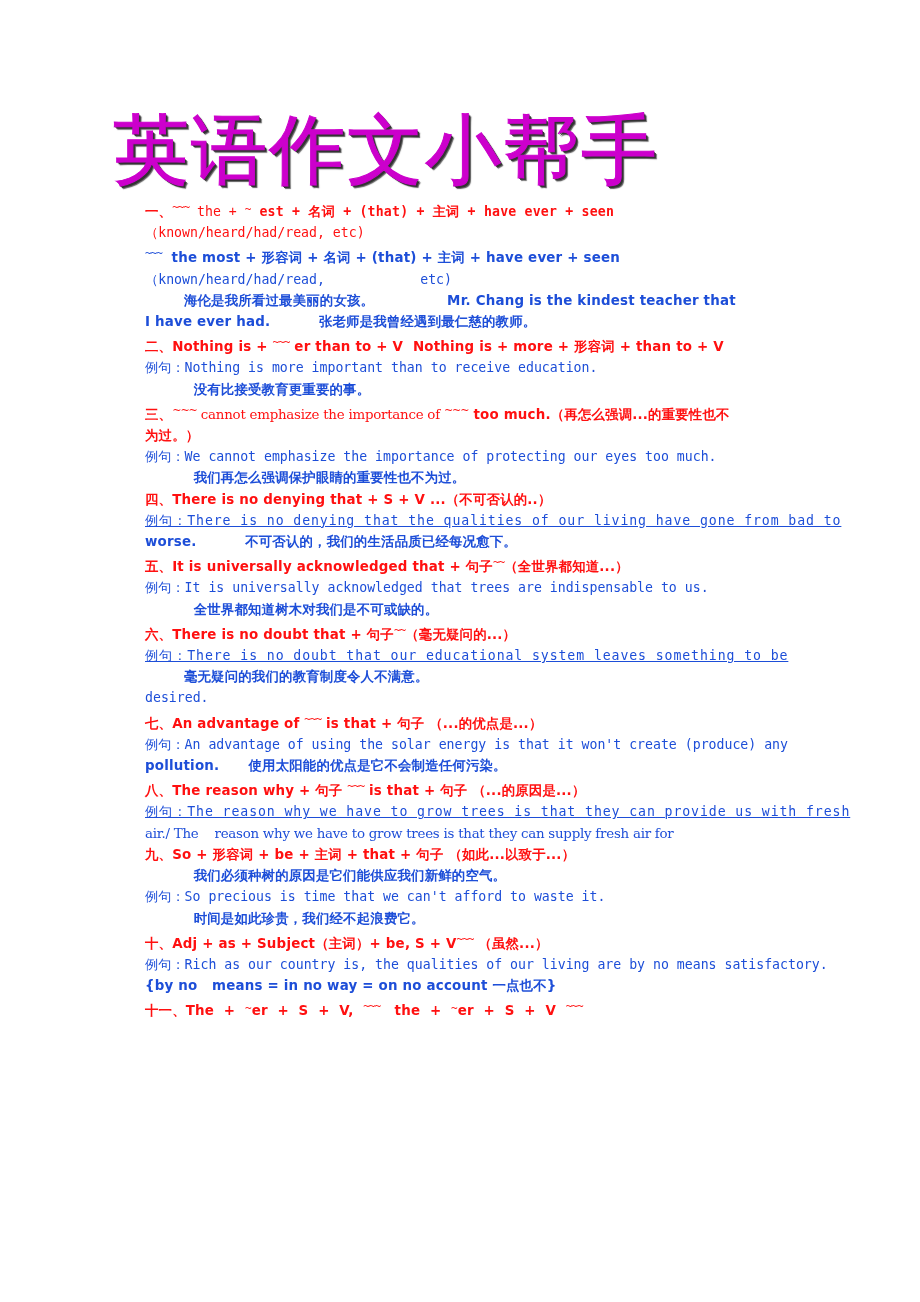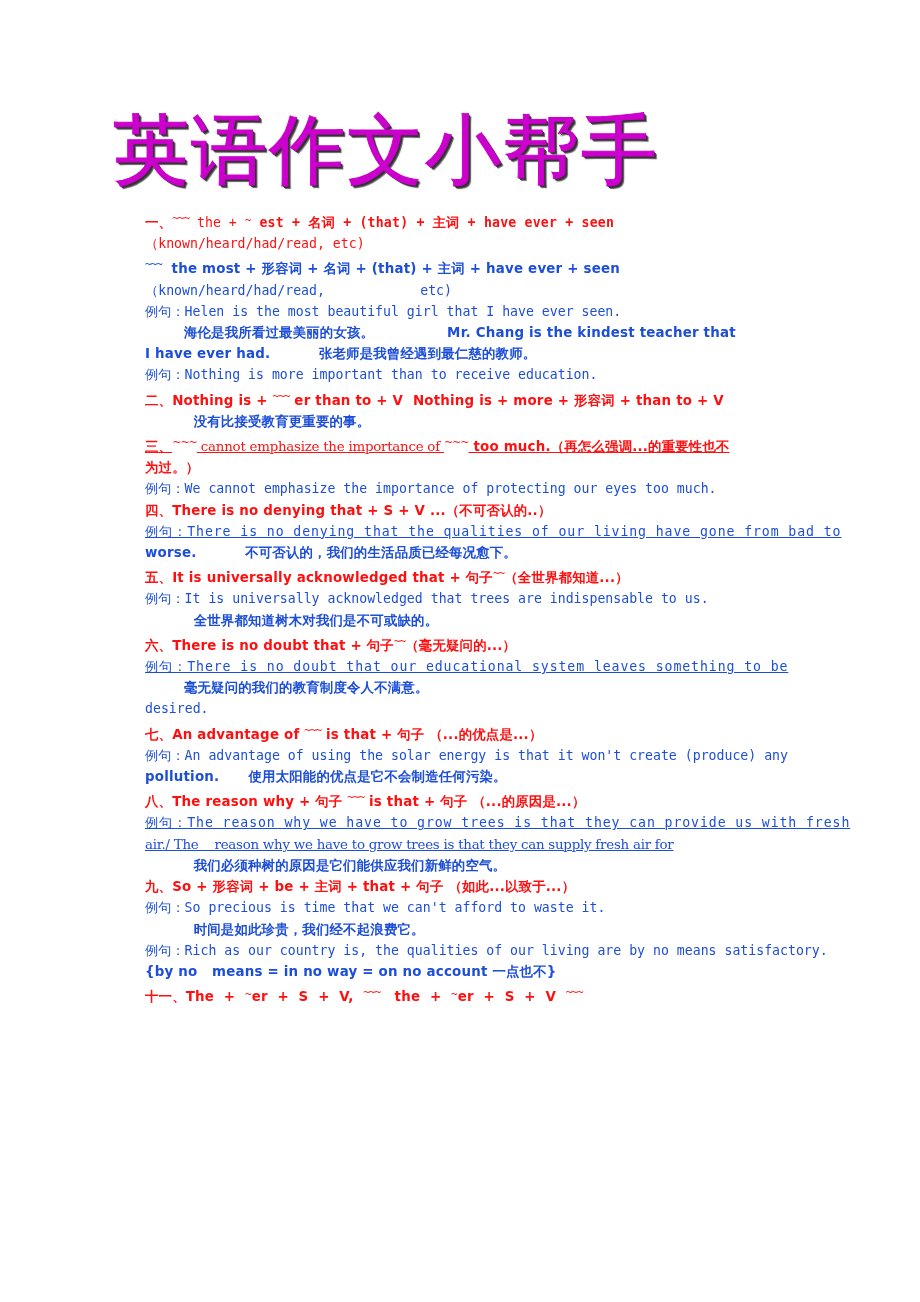--- a/index.html
+++ b/index.html
@@ -33,21 +33,21 @@
        3px  3px 1px rgba(40,40,40,.75),
        1px  1px 0 #4a3a4a;
     white-space: nowrap;
     font-weight: 400;
   }
 
   
   #body-text {
     position: absolute;
     left: 145px;
-    top: 208px;
+    top: 197px;
     width: 706px;
   }
 
   .ln {
     font-size: 13.2px;
     line-height: 21.2px;
     color: #1d4ed8;
     white-space: pre-wrap;
     letter-spacing: 0px;
     word-spacing: 0px;
@@ -65,21 +65,20 @@
   }
   .en {
     font-family: "DejaVu Sans Mono", "Liberation Mono", monospace;
     font-size: 13.2px;
   }
   
   .serif-cond {
     font-family: "DejaVu Serif", "Liberation Serif", serif;
     font-size: 13.4px;
     letter-spacing: -0.25px;
-    text-decoration: underline;
   }
   .serif-cond .cn {
     font-family: "DejaVu Sans", "Liberation Sans", sans-serif;
     font-weight: 600;
     letter-spacing: .2px;
   }
 
   
   .tl {
     display: inline-block;
@@ -104,34 +103,34 @@
 <div id="body-text">
 
   <div class="ln red"><span class="cn">一、</span><span class="tl">~~~</span><span class="en"> the + </span><span class="tl1">~</span><span class="en cn"> est + 名词 + (that) + 主词 + have ever + seen</span></div>
 
   <div class="ln red">（known/heard/had/read, etc)</div>
 
   <div class="ln"><span class="tl">~~~</span><span class="cn">  the most + 形容词 + 名词 + (that) + 主词 + have ever + seen</span></div>
 
   <div class="ln">（known/heard/had/read,            etc)</div>
 
-  <div class="ln">例句：Helen is the most beautiful girl that I have ever seen.</div>
   <div class="ln cn">        海伦是我所看过最美丽的女孩。               Mr. Chang is the kindest teacher that</div>
   <div class="ln cn">I have ever had.          张老师是我曾经遇到最仁慈的教师。</div>
 
+  <div class="ln red"><span class="cn">二、Nothing is + </span><span class="tl">~~~</span><span class="cn"> er than to + V  Nothing is + more + 形容词 + than to + V</span></div>
+
   <div class="ln">例句：Nothing is more important than to receive education.</div>
-
-  <div class="ln red"><span class="cn">二、Nothing is + </span><span class="tl">~~~</span><span class="cn"> er than to + V  Nothing is + more + 形容词 + than to + V</span></div>
   <div class="ln cn">          没有比接受教育更重要的事。</div>
 
   <div class="ln red serif-cond"><span class="cn">三、</span><span class="tl">~~~</span><span> cannot emphasize the importance of </span><span class="tl">~~~</span><span class="cn"> too much.（再怎么强调...的重要性也不</span></div>
 
   <div class="ln red cn">为过。）</div>
 
   <div class="ln">例句：We cannot emphasize the importance of protecting our eyes too much.</div>
+  <div class="ln cn">          我们再怎么强调保护眼睛的重要性也不为过。</div>
 
   <div class="ln red cn">四、There is no denying that + S + V ...（不可否认的..）</div>
   <div class="ln spread">例句：There is no denying that the qualities of our living have gone from bad to</div>
   <div class="ln cn">worse.          不可否认的，我们的生活品质已经每况愈下。</div>
 
   <div class="ln red"><span class="cn">五、It is universally acknowledged that + 句子</span><span class="tl">~~</span><span class="cn">（全世界都知道...）</span></div>
 
   <div class="ln">例句：It is universally acknowledged that trees are indispensable to us.</div>
   <div class="ln cn">          全世界都知道树木对我们是不可或缺的。</div>
 
@@ -143,25 +142,26 @@
 
   <div class="ln red"><span class="cn">七、An advantage of </span><span class="tl">~~~</span><span class="cn"> is that + 句子 （...的优点是...）</span></div>
 
   <div class="ln">例句：An advantage of using the solar energy is that it won't create (produce) any</div>
   <div class="ln cn">pollution.      使用太阳能的优点是它不会制造任何污染。</div>
 
   <div class="ln red"><span class="cn">八、The reason why + 句子 </span><span class="tl">~~~</span><span class="cn"> is that + 句子 （...的原因是...）</span></div>
 
   <div class="ln spread">例句：The reason why we have to grow trees is that they can provide us with fresh</div>
   <div class="ln serif-cond">air./ The    reason why we have to grow trees is that they can supply fresh air for</div>
+  <div class="ln red cn">九、So + 形容词 + be + 主词 + that + 句子 （如此...以致于...）</div>
+
   <div class="ln cn">          我们必须种树的原因是它们能供应我们新鲜的空气。</div>
-
-  <div class="ln red cn">九、So + 形容词 + be + 主词 + that + 句子 （如此...以致于...）</div>
   <div class="ln">例句：So precious is time that we can't afford to waste it.</div>
   <div class="ln cn">          时间是如此珍贵，我们经不起浪费它。</div>
 
+  <div class="ln red"><span class="cn">十、Adj + as + Subject（主词）+ be, S + V</span><span class="tl">~~~</span><span class="cn"> （虽然...）</span></div>
 
   <div class="ln">例句：Rich as our country is, the qualities of our living are by no means satisfactory.</div>
   <div class="ln cn">{by no   means = in no way = on no account 一点也不}</div>
 
   <div class="ln red"><span class="cn">十一、The  +  </span><span class="tl1">~</span><span class="cn">er  +  S  +  V,  </span><span class="tl">~~~</span><span class="cn">   the  +  </span><span class="tl1">~</span><span class="cn">er  +  S  +  V  </span><span class="tl">~~~</span></div>
 
 </div>
 
 </body></html>

